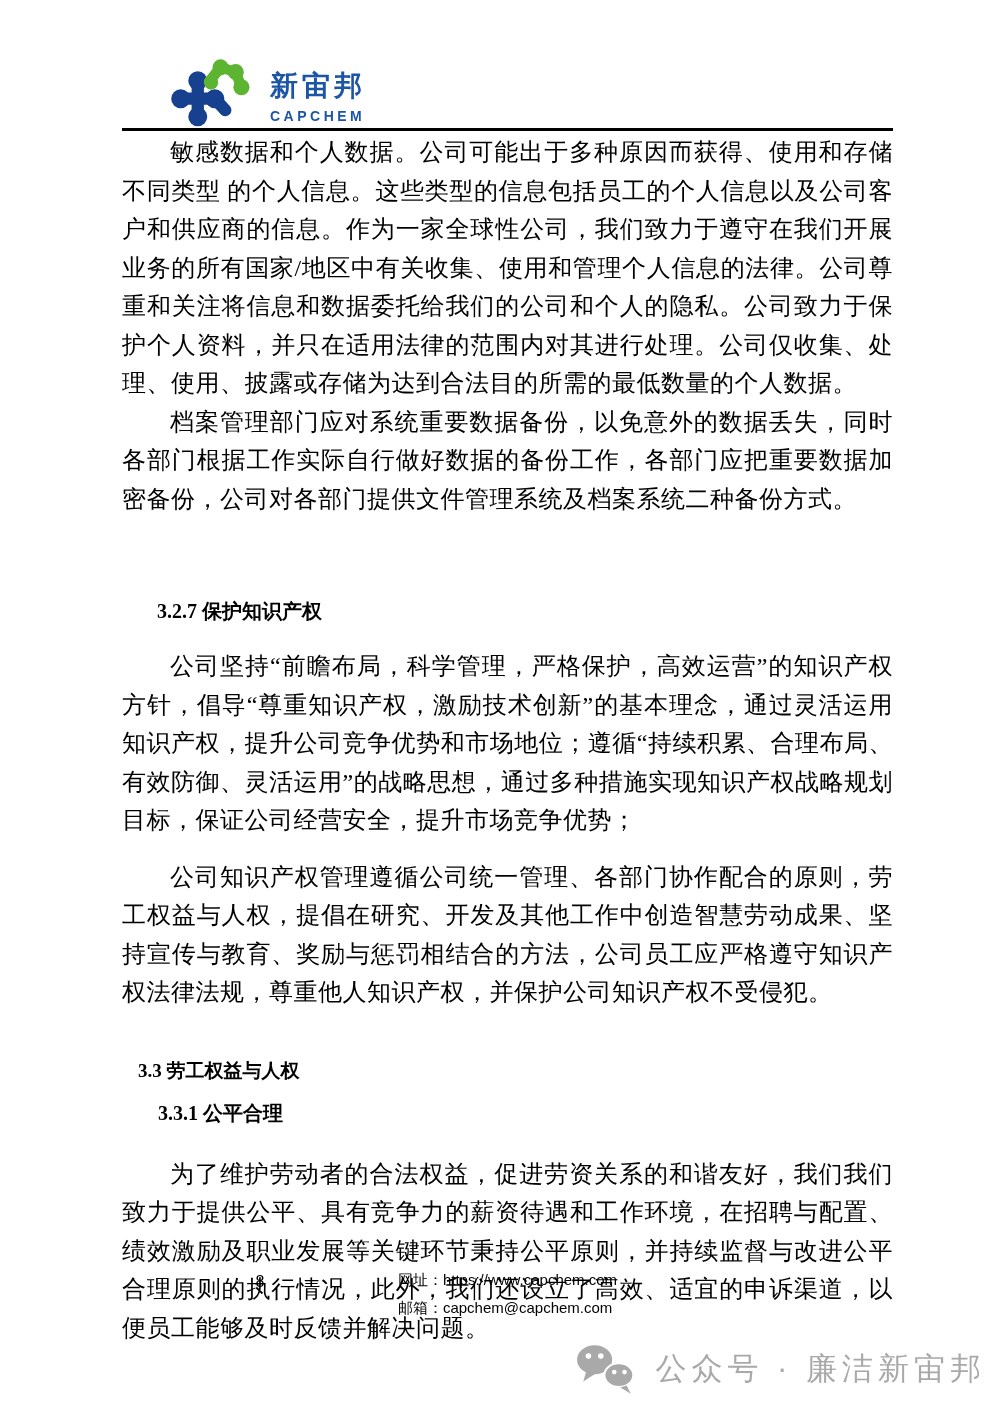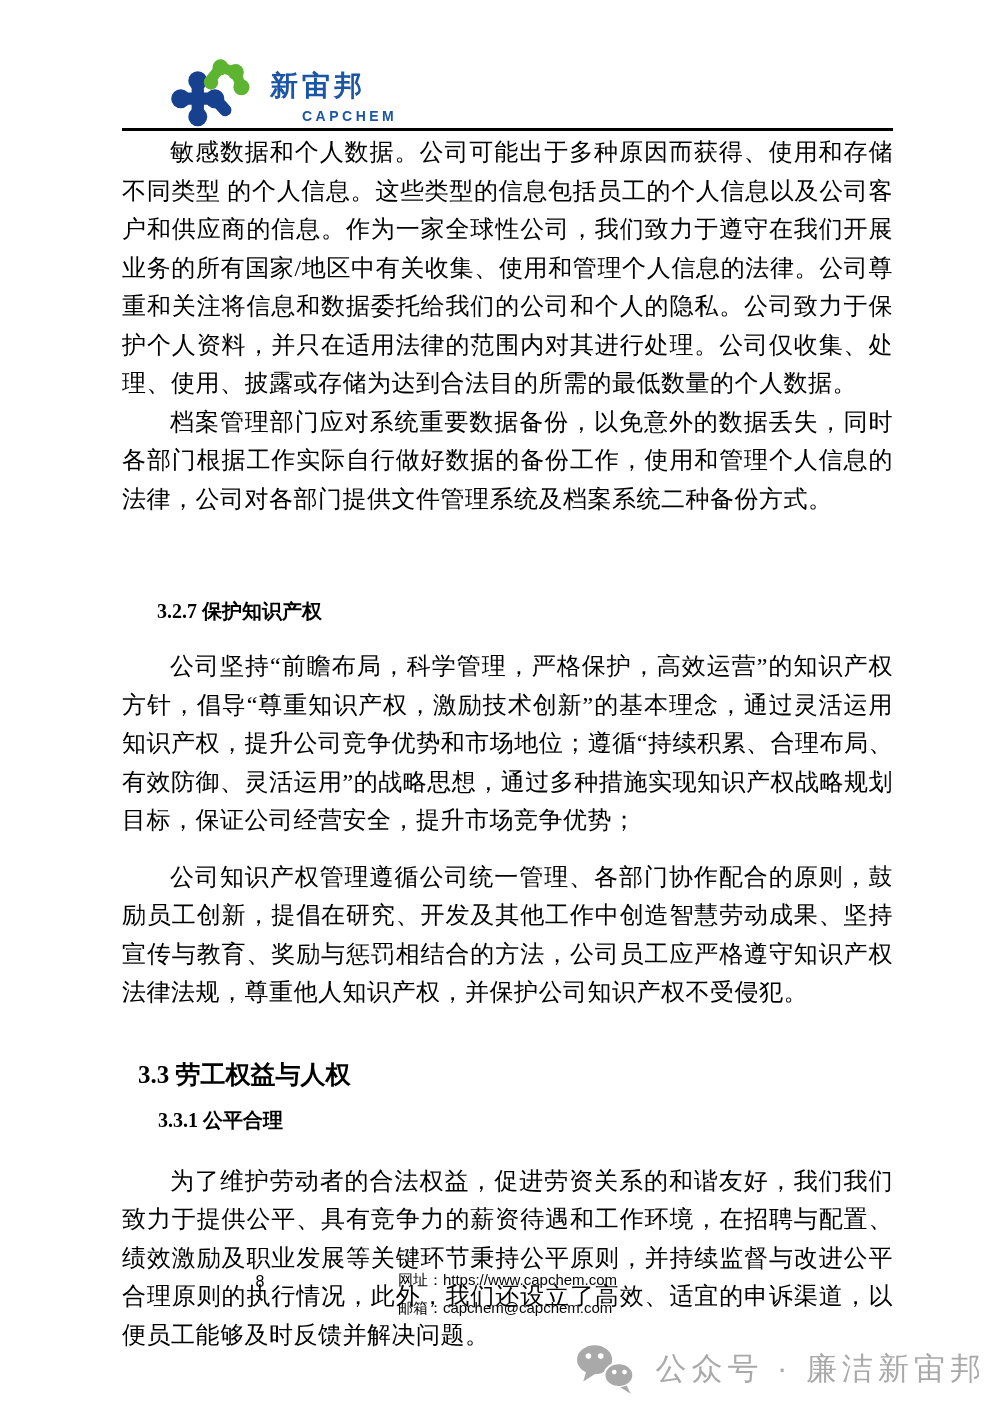--- a/index.html
+++ b/index.html
@@ -16,39 +16,39 @@
   
   .logo { position: absolute; left: 168px; top: 56px; display: flex; align-items: center; }
   .logo-mark { width: 88px; height: 74px; }
   .logo-text { margin-left: 14px; margin-top: 4px; }
   .brand-cn {
     font-family: "Liberation Sans", sans-serif;
     font-weight: bold; font-size: 28px; letter-spacing: 4px; color: #1d55a5;
   }
   .brand-en {
     font-family: "Liberation Sans", sans-serif;
-    font-weight: bold; font-size: 14px; letter-spacing: 3.5px; color: #1d55a5; margin-top: 3px; margin-left: 32px;
+    font-weight: bold; font-size: 14px; letter-spacing: 3.5px; color: #1d55a5; margin-top: 3px;
   }
   .header-rule {
     position: absolute; left: 122px; top: 128px; width: 771px; height: 3px;
     background: #000;
   }
 
   
   .doc { position: absolute; left: 122px; top: 133px; width: 771px; }
   .doc p {
     font-size: 24px; line-height: 38.5px;
     text-align: justify; text-indent: 2em;
     letter-spacing: 0.5px;
   }
   .h327 { font-size: 20px; font-weight: bold; margin-top: 80px; padding-left: 35px;
           font-family: "Liberation Serif", serif; }
   .p3 { margin-top: 22px; }
   .p4 { margin-top: 18px; }
-  .h33  { font-size: 25px; font-weight: bold; margin-top: 46px; padding-left: 16px; }
+  .h33  { font-size: 19px; font-weight: bold; margin-top: 46px; padding-left: 16px; }
   .h331 { font-size: 20px; font-weight: bold; margin-top: 16px; padding-left: 36px; }
   .p5 { margin-top: 28px; }
 
   
   .footer {
     position: absolute; left: 122px; top: 1266px; width: 771px;
     display: grid; grid-template-columns: 1fr auto 1fr; align-items: start;
     font-family: "Liberation Sans", sans-serif;
     font-size: 15px; line-height: 28px;
   }
@@ -94,24 +94,24 @@
     </svg>
     <div class="logo-text">
       <div class="brand-cn">新宙邦</div>
       <div class="brand-en">CAPCHEM</div>
     </div>
   </div>
   <div class="header-rule"></div>
 
   <div class="doc">
     <p>敏感数据和个人数据。公司可能出于多种原因而获得、使用和存储不同类型 的个人信息。这些类型的信息包括员工的个人信息以及公司客户和供应商的信息。作为一家全球性公司，我们致力于遵守在我们开展业务的所有国家/地区中有关收集、使用和管理个人信息的法律。公司尊重和关注将信息和数据委托给我们的公司和个人的隐私。公司致力于保护个人资料，并只在适用法律的范围内对其进行处理。公司仅收集、处理、使用、披露或存储为达到合法目的所需的最低数量的个人数据。</p>
-    <p>档案管理部门应对系统重要数据备份，以免意外的数据丢失，同时各部门根据工作实际自行做好数据的备份工作，使用和管理个人信息的法律，公司对各部门提供文件管理系统及档案系统二种备份方式。</p>
+    <p>档案管理部门应对系统重要数据备份，以免意外的数据丢失，同时各部门根据工作实际自行做好数据的备份工作，各部门应把重要数据加密备份，公司对各部门提供文件管理系统及档案系统二种备份方式。</p>
     <div class="h327">3.2.7 保护知识产权</div>
     <p class="p3">公司坚持“前瞻布局，科学管理，严格保护，高效运营”的知识产权方针，倡导“尊重知识产权，激励技术创新”的基本理念，通过灵活运用知识产权，提升公司竞争优势和市场地位；遵循“持续积累、合理布局、有效防御、灵活运用”的战略思想，通过多种措施实现知识产权战略规划目标，保证公司经营安全，提升市场竞争优势；</p>
-    <p class="p4">公司知识产权管理遵循公司统一管理、各部门协作配合的原则，鼓励员工创新，提倡在研究、开发及其他工作中创造智慧劳动成果、坚持宣传与教育、奖励与惩罚相结合的方法，公司员工应严格遵守知识产权法律法规，尊重他人知识产权，并保护公司知识产权不受侵犯。</p>
+    <p class="p4">公司知识产权管理遵循公司统一管理、各部门协作配合的原则，劳工权益与人权，提倡在研究、开发及其他工作中创造智慧劳动成果、坚持宣传与教育、奖励与惩罚相结合的方法，公司员工应严格遵守知识产权法律法规，尊重他人知识产权，并保护公司知识产权不受侵犯。</p>
     <div class="h33">3.3 劳工权益与人权</div>
     <div class="h331">3.3.1 公平合理</div>
     <p class="p5">为了维护劳动者的合法权益，促进劳资关系的和谐友好，我们我们致力于提供公平、具有竞争力的薪资待遇和工作环境，在招聘与配置、绩效激励及职业发展等关键环节秉持公平原则，并持续监督与改进公平合理原则的执行情况，此外，我们还设立了高效、适宜的申诉渠道，以便员工能够及时反馈并解决问题。</p>
   </div>
 
   <div class="footer">
     <div class="footer-page">8</div>
     <div class="footer-right">
       <div>网址：https://www.capchem.com</div>
       <div>邮箱：capchem@capchem.com</div>

